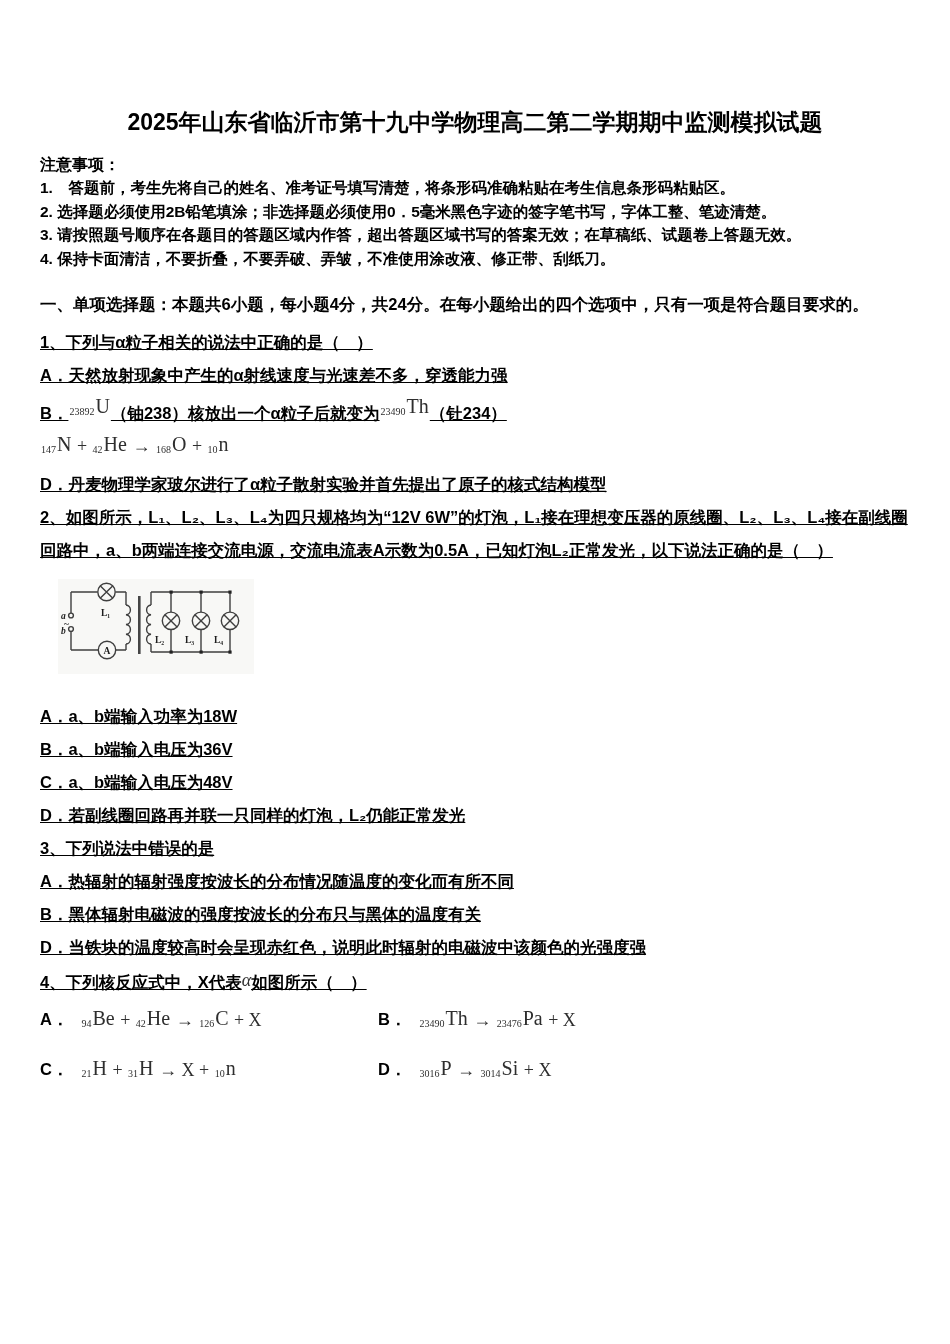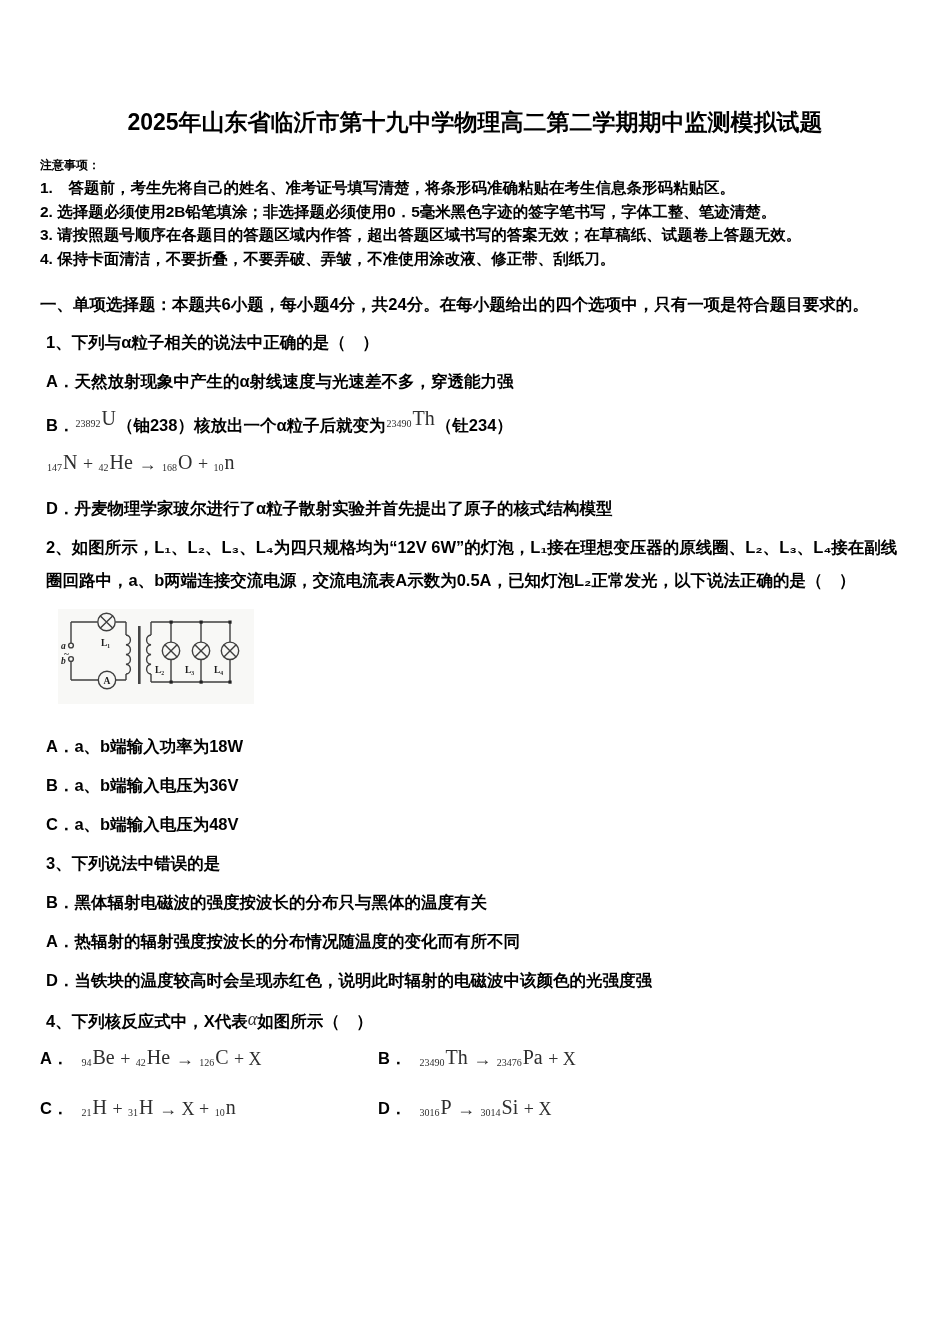--- a/index.html
+++ b/index.html
@@ -6,30 +6,30 @@
   body{
     width:950px;height:1344px;background:#ffffff;overflow:hidden;
     font-family:"Liberation Sans","DejaVu Sans",sans-serif;
     color:#000;
   }
   .page{padding:104px 40px 0 40px;}
   .title{
     font-size:23px;font-weight:700;text-align:center;line-height:28px;margin:4px;
   }
   .notice-heading{
-    font-size:12px;font-weight:700;line-height:22px;margin:18px 0 0 0;
+    font-size:16px;font-weight:700;line-height:22px;margin:18px 0 0 0;
   }
   .notice-item{
     font-size:15.5px;font-weight:700;line-height:23.5px;margin:0;
   }
   .sec-heading{
     font-size:16.5px;font-weight:700;line-height:24px;margin:22px 0 10px 0;
   }
   .para{
-    font-size:16.5px;font-weight:700;line-height:33px;margin:6px;
+    font-size:16.5px;font-weight:700;line-height:33px;margin:0;text-decoration:underline;
   }
   
   .formula{
     font-family:"Liberation Serif","DejaVu Serif",serif;
     font-weight:400;color:#2e2e2e;white-space:nowrap;
   }
   .formula .ftxt{font-size:18px;}
   .nuc{display:inline-flex;align-items:flex-end;margin:0 1px;}
   .nuc .az{
     display:inline-flex;flex-direction:row;align-items:flex-end;
@@ -177,24 +177,25 @@
       <rect class="dot" x="170.4" y="11.5" width="3.2" height="3.2"></rect>
       <rect class="dot" x="111.5" y="71.5" width="3.2" height="3.2"></rect>
       <rect class="dot" x="141.5" y="71.5" width="3.2" height="3.2"></rect>
       <rect class="dot" x="170.4" y="71.5" width="3.2" height="3.2"></rect>
     </svg>
   </div>
 
   <p class="para">A．a、b端输入功率为18W</p>
   <p class="para">B．a、b端输入电压为36V</p>
   <p class="para">C．a、b端输入电压为48V</p>
+  <p class="para">D．若副线圈回路再并联一只同样的灯泡，L₂仍能正常发光</p>
 
   <p class="para">3、下列说法中错误的是</p>
+  <p class="para">A．热辐射的辐射强度按波长的分布情况随温度的变化而有所不同</p>
   <p class="para">B．黑体辐射电磁波的强度按波长的分布只与黑体的温度有关</p>
-  <p class="para">A．热辐射的辐射强度按波长的分布情况随温度的变化而有所不同</p>
   <p class="para">D．当铁块的温度较高时会呈现赤红色，说明此时辐射的电磁波中该颜色的光强度强</p>
 
   <p class="para"><span>4、下列核反应式中，X代表</span><span class="alpha-serif">α</span><span>如图所示（　）</span></p>
 
   <div class="q4-grid">
     <div class="q4-cell">
       <span class="q4-label">A．</span>
       <span class="formula"><span class="nuc">
             <span class="az">
               <span>9</span>

